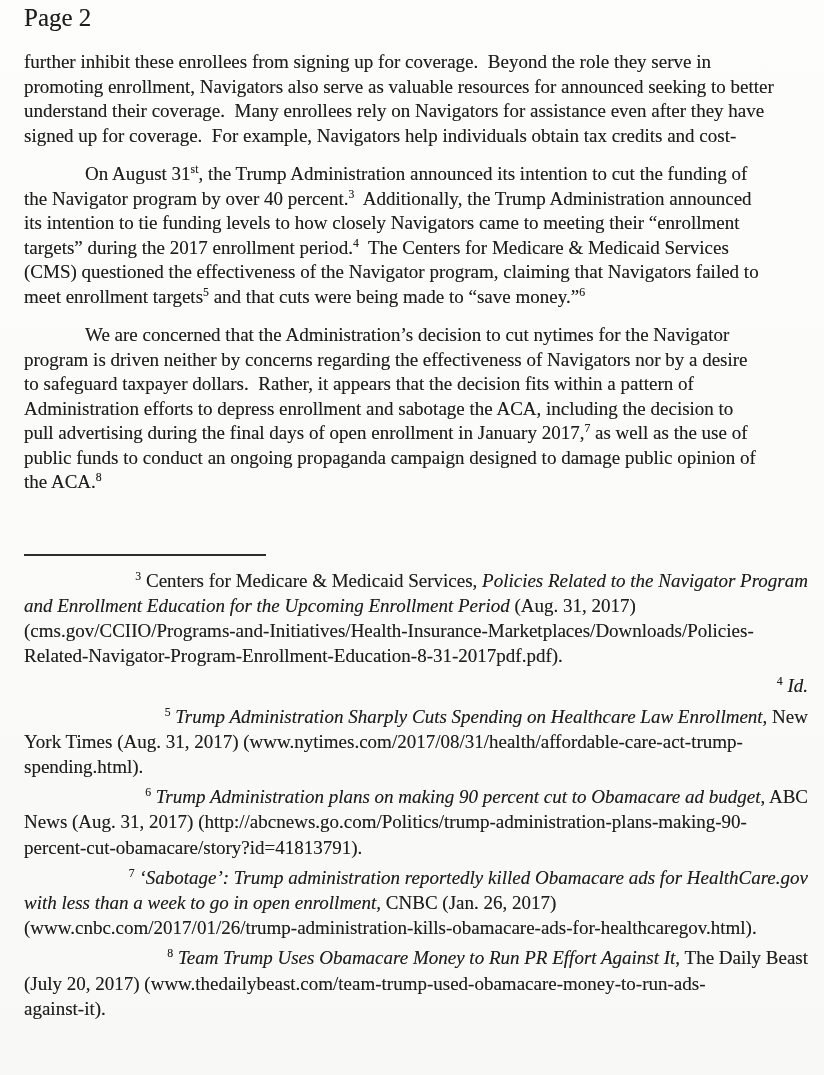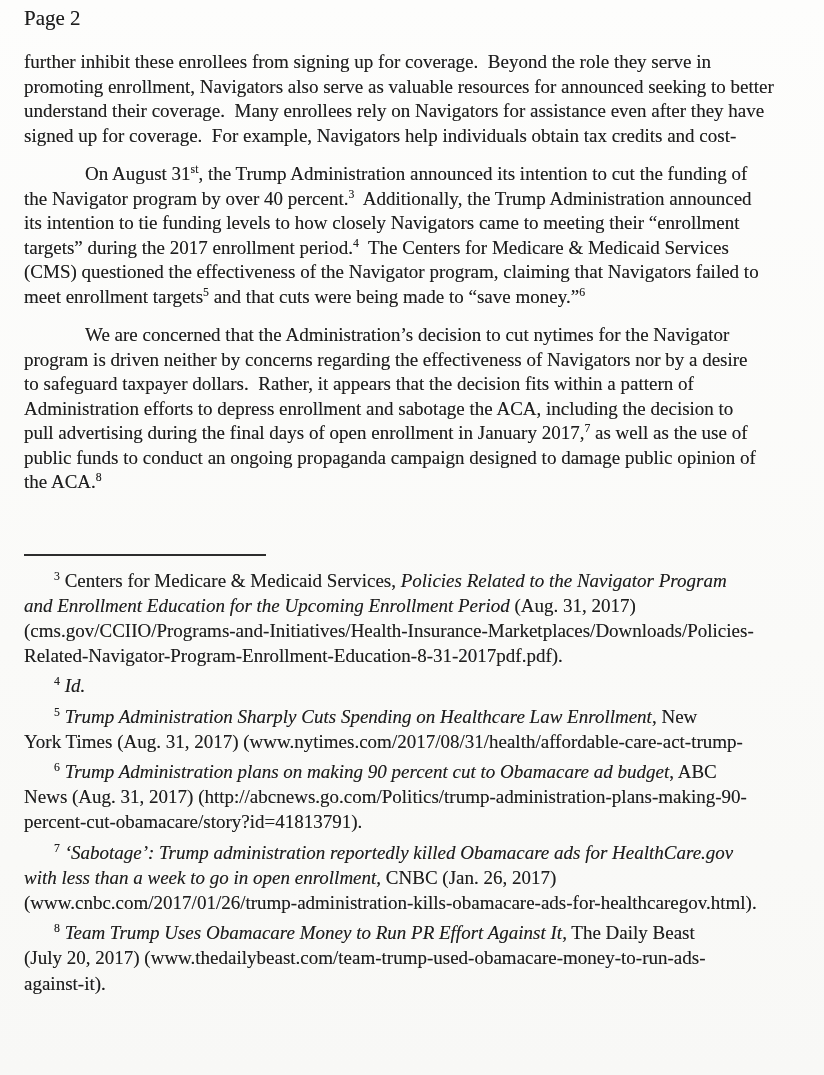--- a/index.html
+++ b/index.html
@@ -11,21 +11,21 @@
     font-family: "Liberation Serif", "DejaVu Serif", serif;
     color: #1e1e1e;
   }
   .page {
     position: relative;
     padding: 6px 16px 0 24px;
     width: 784px;
     text-shadow: 0 0 0.5px rgba(20,20,20,0.45);
   }
   .header-line {
-    font-size: 21px;
+    font-size: 25px;
     line-height: 24px;
   }
   .body-paragraphs { margin-top: 20px; }
   .paragraph { margin-bottom: 14px; }
   .paragraph:last-child { margin-bottom: 0; }
   .line {
     font-size: 19px;
     line-height: 24.5px;
     white-space: pre;
   }
@@ -40,21 +40,21 @@
   .separator {
     width: 242px;
     height: 0;
     border: none;
     border-top: 2px solid #2d2d2d;
     margin: 0;
   }
   .footnotes { padding-top: 12px; }
   .footnote { margin-bottom: 5px; }
   .footnote .line { line-height: 25.2px; }
-  .footnote .line.first { padding-left: 30px; }
+  .footnote .line.first { padding-left: 30px; text-align: right; }
 </style>
 </head>
 <body>
 
 <div class="page">
   <div class="header-line">Page 2</div>
 
   <div class="body-paragraphs">
       <div class="paragraph">
         <div class="line">further inhibit these enrollees from signing up for coverage.  Beyond the role they serve in</div>
@@ -89,20 +89,21 @@
           <div class="line"><em>and Enrollment Education for the Upcoming Enrollment Period</em> (Aug. 31, 2017)</div>
           <div class="line">(cms.gov/CCIIO/Programs-and-Initiatives/Health-Insurance-Marketplaces/Downloads/Policies-</div>
           <div class="line">Related-Navigator-Program-Enrollment-Education-8-31-2017pdf.pdf).</div>
         </div>
         <div class="footnote">
           <div class="line first"><sup>4</sup> <em>Id.</em></div>
         </div>
         <div class="footnote">
           <div class="line first"><sup>5</sup> <em>Trump Administration Sharply Cuts Spending on Healthcare Law Enrollment</em>, New</div>
           <div class="line">York Times (Aug. 31, 2017) (www.nytimes.com/2017/08/31/health/affordable-care-act-trump-</div>
+          <div class="line">spending.html).</div>
         </div>
         <div class="footnote">
           <div class="line first"><sup>6</sup> <em>Trump Administration plans on making 90 percent cut to Obamacare ad budget</em>, ABC</div>
           <div class="line">News (Aug. 31, 2017) (http://abcnews.go.com/Politics/trump-administration-plans-making-90-</div>
           <div class="line">percent-cut-obamacare/story?id=41813791).</div>
         </div>
         <div class="footnote">
           <div class="line first"><sup>7</sup> <em>‘Sabotage’: Trump administration reportedly killed Obamacare ads for HealthCare.gov</em></div>
           <div class="line"><em>with less than a week to go in open enrollment,</em> CNBC (Jan. 26, 2017)</div>
           <div class="line">(www.cnbc.com/2017/01/26/trump-administration-kills-obamacare-ads-for-healthcaregov.html).</div>

